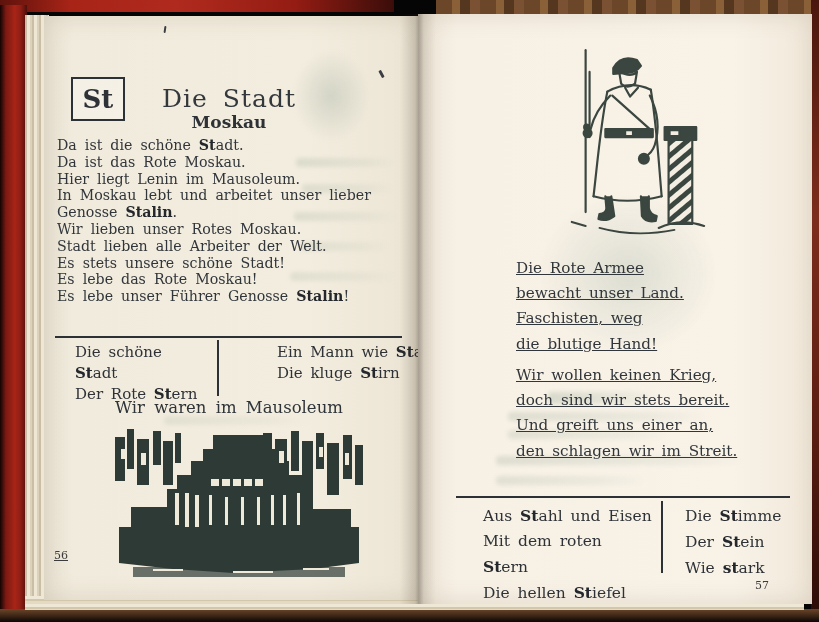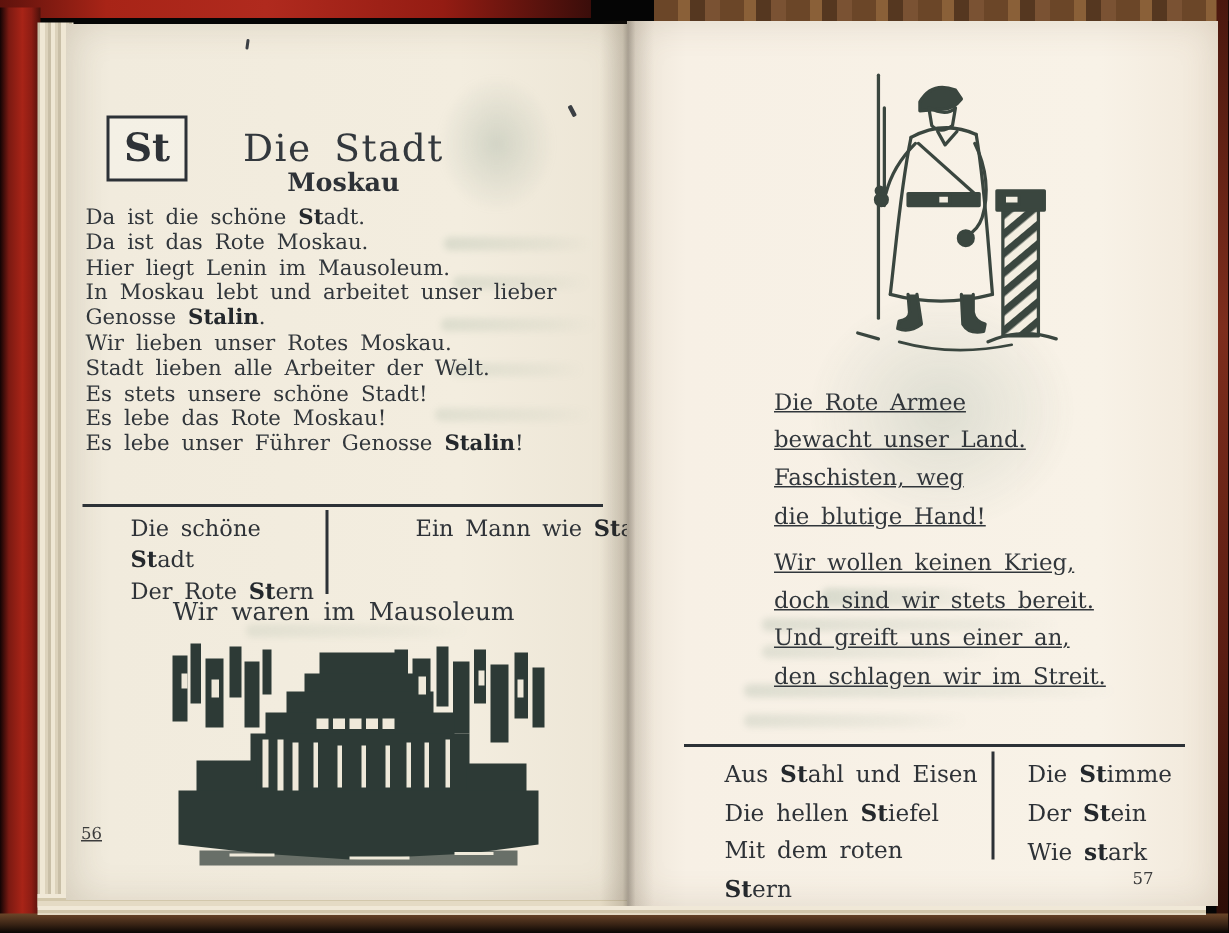--- a/index.html
+++ b/index.html
@@ -36,21 +36,21 @@
   .hdr-word{left:13px;top:28px;font-size:25px;letter-spacing:1px;word-spacing:7px;color:#33383d;}
   .letter-box{left:27px;top:61px;width:50px;height:40px;border:2.5px solid #2c3136;
     display:flex;align-items:center;justify-content:center;font-size:26px;font-weight:bold;background:rgba(255,255,255,.25);}
   .lp-title{left:10px;top:56px;width:350px;text-align:center;font-size:25px;letter-spacing:1px;word-spacing:6px;color:#33383d;margin-top:12px;}
   .lp-sub{left:10px;top:96px;width:350px;text-align:center;font-size:17px;font-weight:bold;}
   .poem-left{left:13px;top:121px;width:352px;font-size:14.2px;line-height:16.8px;word-spacing:3.5px;color:#31363b;}
   .rule-h{background:#2c3136;height:2px;}
   .lp-rule{left:11px;top:320px;width:347px;}
   .rule-v{background:#2c3136;width:2px;}
   .lp-vrule{left:173px;top:324px;width:1.8px;height:56px;}
-  .lp-col-l{left:31px;top:326px;width:136px;font-size:15px;line-height:21px;word-spacing:3px;margin-left:12px;}
+  .lp-col-l{left:31px;top:326px;width:136px;font-size:15px;line-height:21px;word-spacing:3px;}
   .lp-col-r{left:189px;top:326px;width:168px;font-size:15px;line-height:21px;word-spacing:3px;margin-left:44px;}
   .lp-caption{left:10px;top:382px;width:350px;text-align:center;font-size:16.5px;word-spacing:4px;color:#2f3439;}
   .lp-illus{left:69px;top:407px;width:252px;height:162px;}
   .pagenum{font-size:11px;color:#3c3c3c;}
   .lp-num{left:10px;top:533px;text-decoration:underline;}
 
   
   .rp-illus{left:138px;top:26px;width:158px;height:202px;}
   .stanza{left:98px;width:280px;font-size:15.2px;line-height:25.2px;word-spacing:3px;color:#31363b;text-decoration:underline;}
   .st1{top:242px;} .st2{top:349px;}
@@ -113,20 +113,21 @@
       </div>
 
     <div class="abs rule-h lp-rule"></div>
     <div class="abs rule-v lp-vrule"></div>
     <div class="abs lp-col-l">
         <div class="line">Die schöne <b>St</b>adt</div>
         <div class="line">Der Rote <b>St</b>ern</div>
       </div>
     <div class="abs lp-col-r">
         <div class="line">Ein Mann wie <b>St</b>ahl</div>
+        <div class="line">Die kluge <b>St</b>irn</div>
       </div>
 
     <div class="abs lp-caption">Wir waren im Mausoleum</div>
 
     <svg class="abs lp-illus" viewBox="0 0 252 162">
       <g fill="#2d3a36">
         <rect x="2" y="14" width="10" height="44"></rect>
           <rect x="14" y="6" width="7" height="40"></rect>
         <rect x="24" y="16" width="12" height="46"></rect>
           <rect x="40" y="8" width="8" height="34"></rect>
@@ -235,22 +236,22 @@
         <div class="line">Wir wollen keinen Krieg,</div>
         <div class="line">doch sind wir stets bereit.</div>
         <div class="line">Und greift uns einer an,</div>
         <div class="line">den schlagen wir im Streit.</div>
       </div>
 
     <div class="abs rule-h rp-rule"></div>
     <div class="abs rule-v rp-vrule"></div>
     <div class="abs rp-col-l">
         <div class="line">Aus <b>St</b>ahl und Eisen</div>
+        <div class="line">Mit dem roten <b>St</b>ern</div>
         <div class="line">Die hellen <b>St</b>iefel</div>
-        <div class="line">Mit dem roten <b>St</b>ern</div>
       </div>
     <div class="abs rp-col-r">
         <div class="line">Die <b>St</b>imme</div>
         <div class="line">Der <b>St</b>ein</div>
         <div class="line">Wie <b>st</b>ark</div>
       </div>
 
     <div class="abs pagenum rp-num">57</div>
   </div>
 

